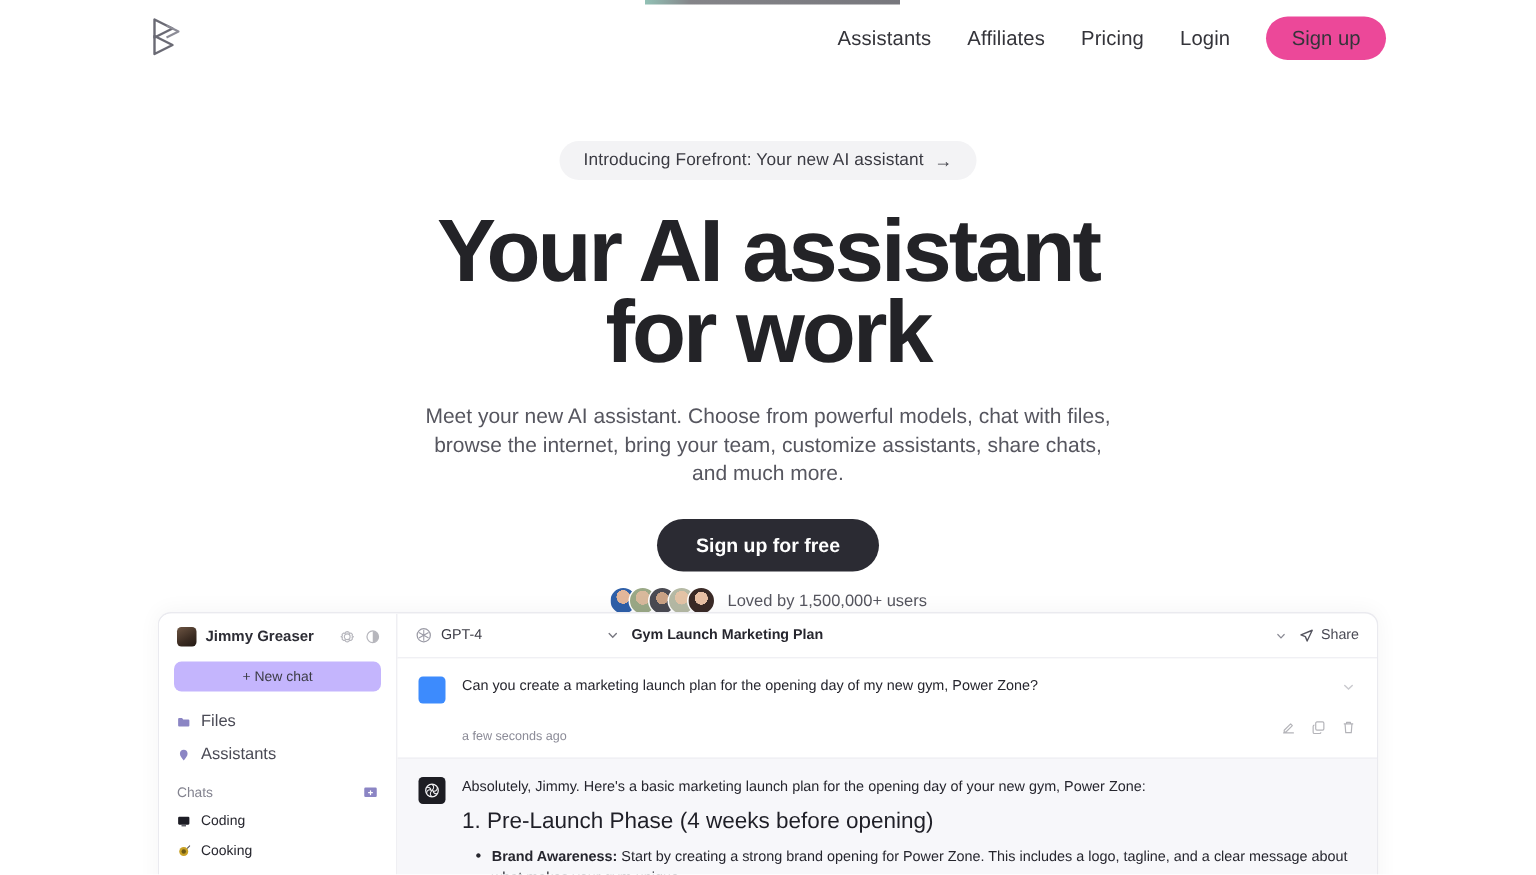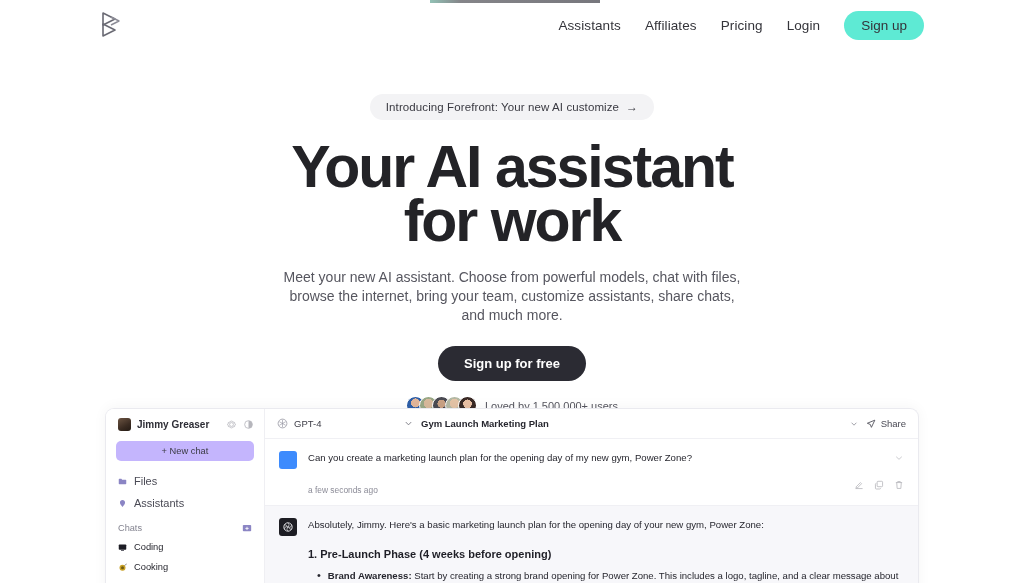--- a/index.html
+++ b/index.html
@@ -28,21 +28,21 @@
   .logo-wrap { display: flex; align-items: center; }
   .logo-svg { display:block; }
   .nav-spacer { flex: 1; }
   .nav-links { display: flex; align-items: center; gap: 24px; }
   .nav-link {
     font-size: 13.5px; color: #34343a; letter-spacing: .1px;
     cursor: pointer; white-space: nowrap; font-weight: 500;
   }
   .nav-signup {
     font-size: 13.5px; color: #34343a; font-weight: 500;
-    background: #5eead4; border-radius: 20px;
+    background: #ec4899; border-radius: 20px;
     padding: 7px 17px; cursor: pointer; white-space: nowrap;
   }
 
   
   .hero { position: absolute; top: 50px; left: 0; width: 1024px; text-align: center; }
   .pill {
     display: inline-flex; align-items: center; gap: 7px;
     background: #f3f3f5; border-radius: 18px;
     padding: 7px 16px; margin-top: 44px;
     font-size: 11.5px; color: #3a3a42; font-weight: 500; cursor: pointer;
@@ -66,21 +66,21 @@
   }
 
   .cta {
     display: inline-block; margin-top: 21px;
     background: #2b2b33; color: #ffffff;
     font-size: 13px; font-weight: 600;
     padding: 10px 26px; border-radius: 20px; cursor: pointer;
     border: none; font-family: inherit;
   }
 
-  .proof { display: flex; align-items: center; justify-content: center; gap: 8px; margin-top: 15px; }
+  .proof { display: flex; align-items: center; justify-content: center; gap: 8px; margin-top: 10px; }
   .avatars { display: flex; }
   .avatar {
     width: 19px; height: 19px; border-radius: 50%;
     border: 1.5px solid #fff; margin-left: -6px;
     background-size: cover;
   }
   .avatar:first-child { margin-left: 0; }
   .proof-text { font-size: 11px; color: #56565f; }
 
   
@@ -155,21 +155,21 @@
   .m-ava.blue { background: #3d8bfd; }
   .m-ava.bot  { background: #1d1d23; display:flex; align-items:center; justify-content:center; }
   .m-body { flex: 1; min-width: 0; }
   .m-text { font-size: 9.6px; line-height: 14px; color: #26262e; }
   .m-meta { font-size: 8.4px; color: #8b8b97; margin-top: 11px; }
   .m-foot { display: flex; align-items: center; margin-top: 9px; }
   .m-foot .sp { flex: 1; }
   .m-acts { display: flex; gap: 10px; }
   .m-acts svg { cursor: pointer; opacity: .5; }
   .caret { position: absolute; right: 14px; top: 14px; cursor: pointer; opacity: .45; }
-  .bot-h { font-size: 11px; font-weight: 700; color: #1f1f27; margin-top: 16px; }
+  .bot-h { font-size: 15px; font-weight: 400; color: #1f1f27; margin-top: 7px; }
   .bot-li { display: flex; gap: 7px; margin-top: 9px; padding-left: 9px; }
   .bot-li .bullet { font-size: 11px; line-height: 12px; color: #26262e; }
   .bot-li .litext { font-size: 9.6px; line-height: 14px; color: #26262e; }
   .bot-li b { font-weight: 700; }
 </style>
 </head>
 <body>
 
 <div id="page">
 
@@ -189,21 +189,21 @@
       <div class="nav-link">Affiliates</div>
       <div class="nav-link">Pricing</div>
       <div class="nav-link">Login</div>
       <div class="nav-signup">Sign up</div>
     </div>
   </div>
 
   <div class="hero">
 
     <div class="pill">
-      <span>Introducing Forefront: Your new AI customize</span>
+      <span>Introducing Forefront: Your new AI assistant</span>
       <span class="pill-arrow">→</span>
     </div>
 
     <div class="headline">
       <span class="l1">Your AI assistant</span>
       <span class="l2">for work</span>
     </div>
 
     <div class="subtitle">Meet your new AI assistant. Choose from powerful models, chat with files, browse the internet, bring your team, customize assistants, share chats, and much more.</div>
 

